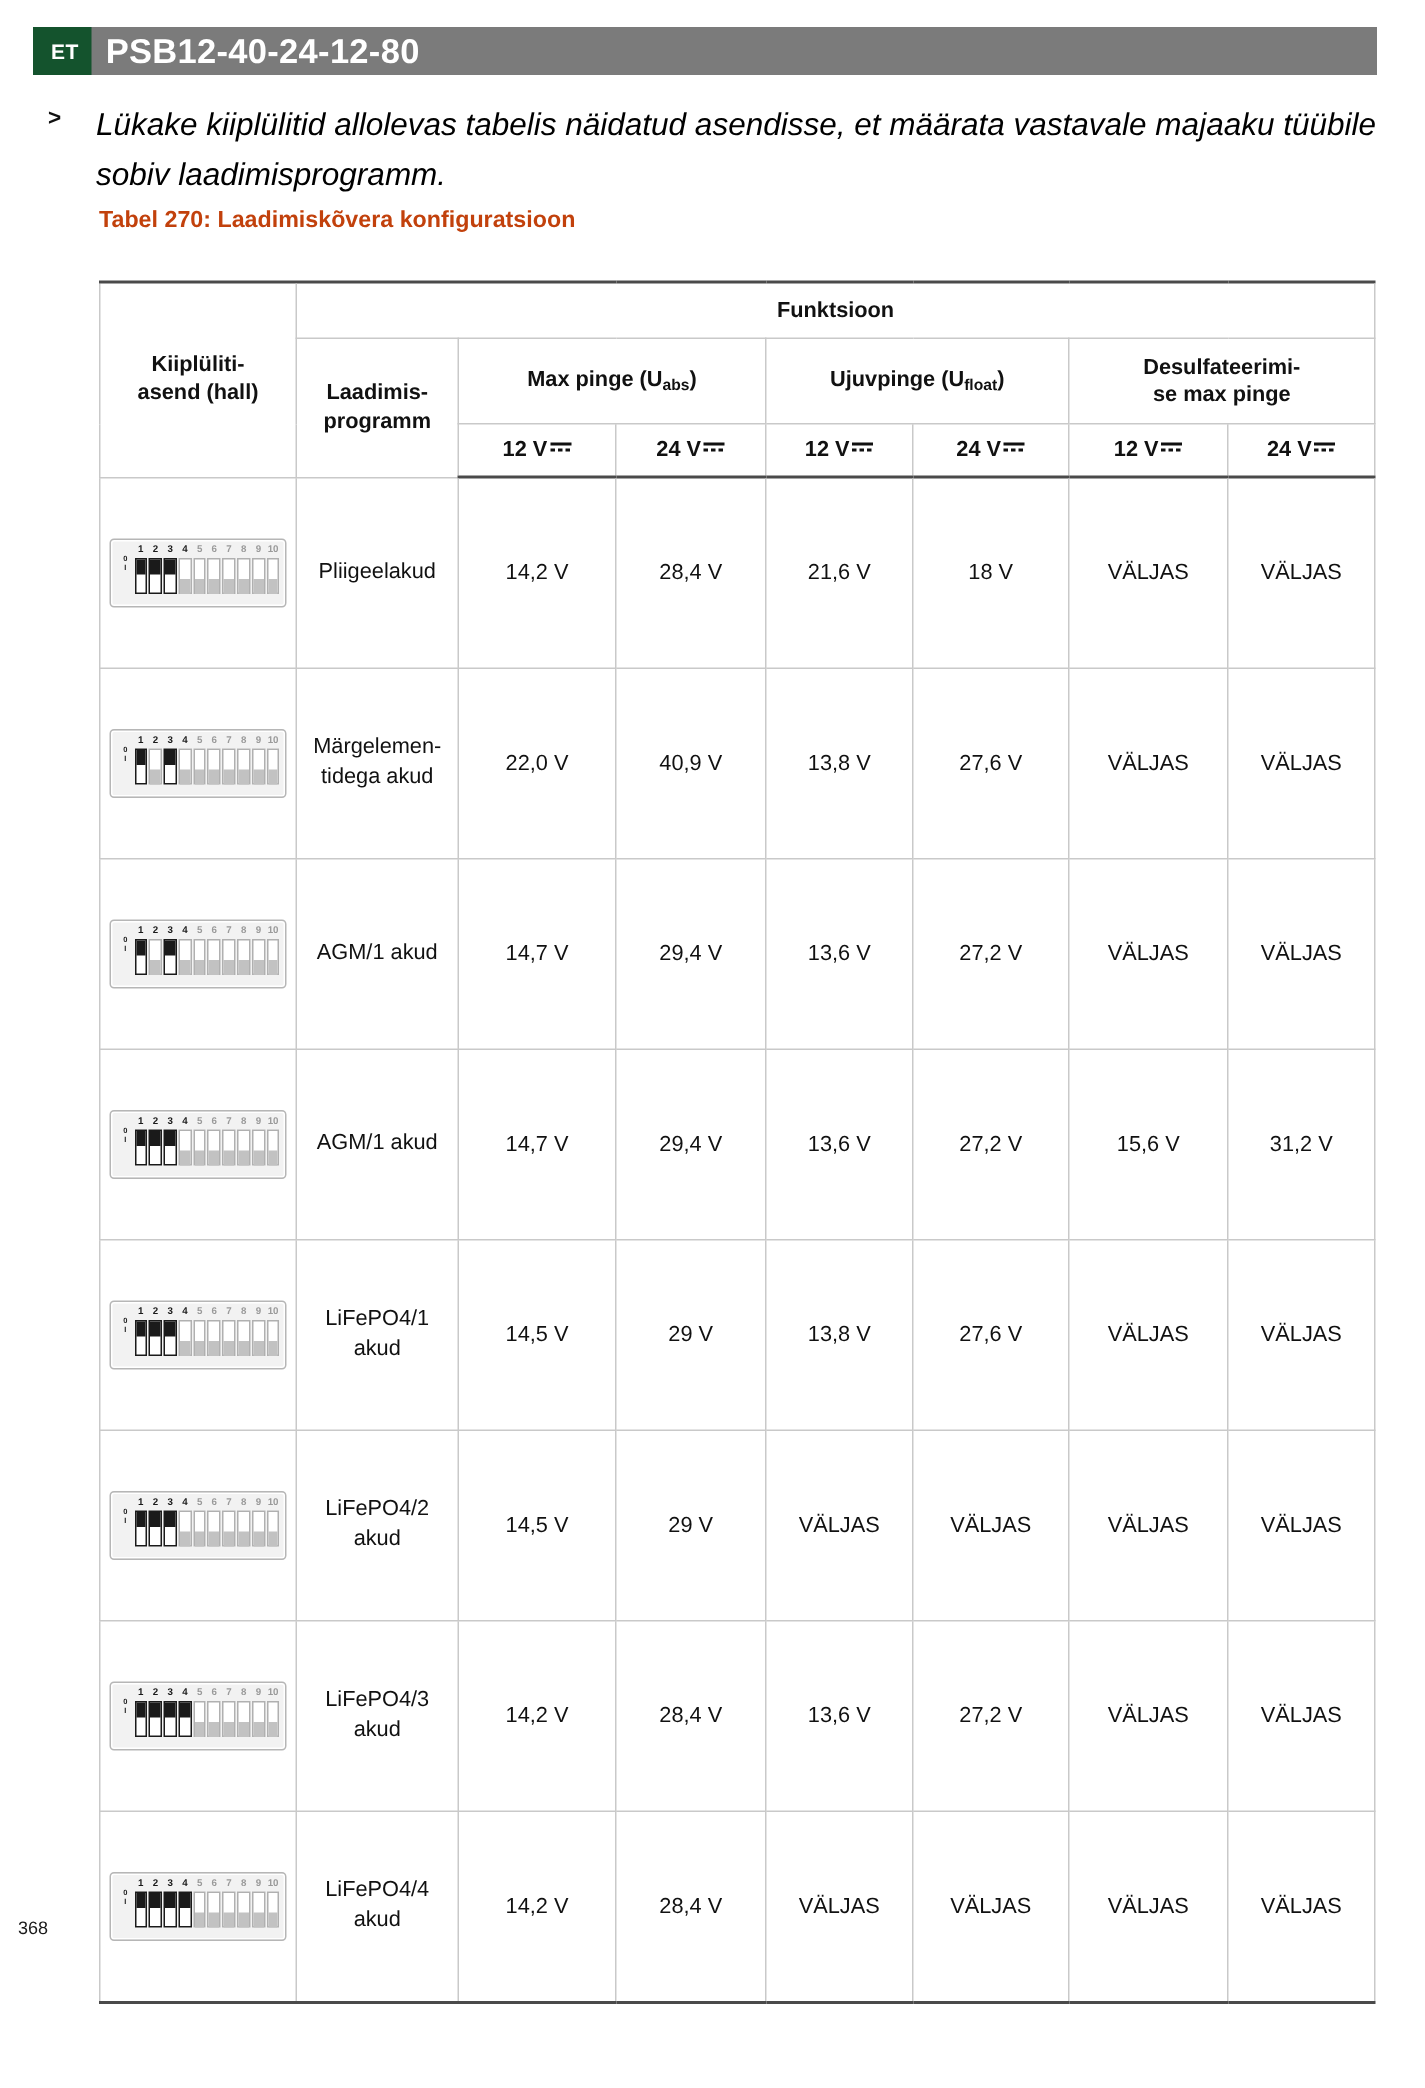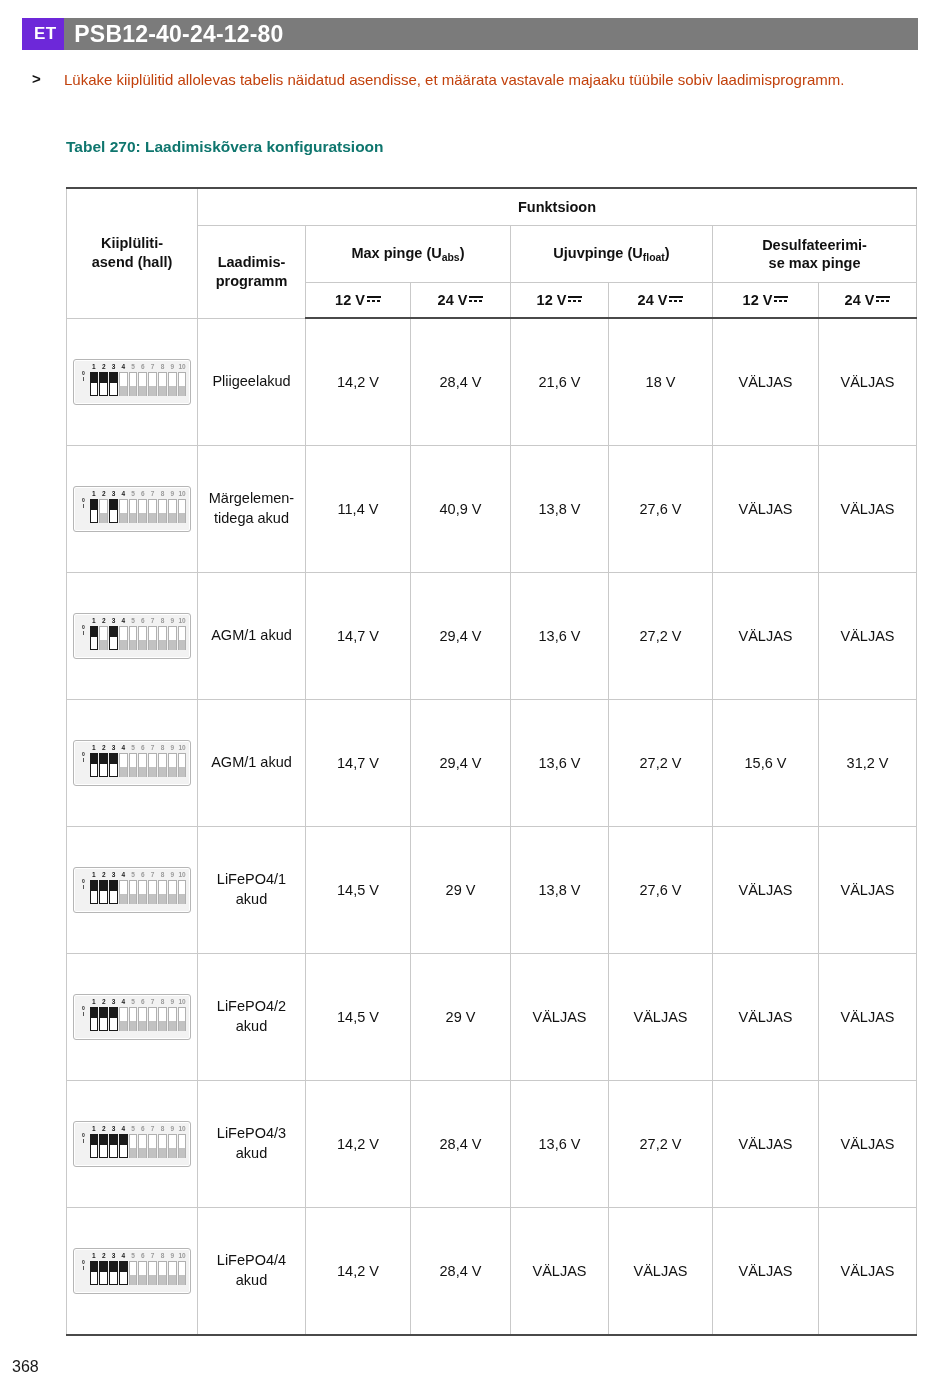--- a/index.html
+++ b/index.html
@@ -22,27 +22,27 @@
     left: 22px;
     top: 18px;
     width: 896px;
     height: 32px;
     background: #7b7b7b;
     display: flex;
     align-items: center;
     box-sizing: border-box;
   }
   .header-lang {
-    background: #6d28d9;
+    background: #14532d;
     align-self: stretch;
     display: flex;
     align-items: center;
     padding: 0 8px 0 12px;
     color: #ffffff;
-    font-size: 17px;
+    font-size: 14px;
     font-weight: bold;
     letter-spacing: 0.3px;
     text-align: center;
   }
   .header-title {
     color: #ffffff;
     font-size: 23px;
     font-weight: bold;
     padding-left: 10px;
     letter-spacing: 0.2px;
@@ -61,33 +61,34 @@
     flex: 0 0 42px;
     font-size: 15px;
     font-weight: bold;
     color: #111111;
     padding-top: 2px;
     padding-left: 10px;
     box-sizing: border-box;
   }
   .instruction-text {
     flex: 1;
-    font-size: 15px;
+    font-size: 21px;
     line-height: 1.55;
-    color: #c2410c;
+    color: #000000;
+    font-style: italic;
   }
 
   
   .table-caption {
     position: absolute;
     left: 66px;
     top: 138px;
     font-size: 15.5px;
     font-weight: bold;
-    color: #0f766e;
+    color: #c2410c;
   }
 
   
   .table-wrap {
     position: absolute;
     left: 66px;
     top: 187px;
     width: 850px;
   }
   table.cfg {
@@ -225,22 +226,22 @@
     height: 10px;
     display: block;
   }
   .sw.on i  { top: 0;  background: #1a1a1a; }
   .sw.off i { top: 13px; background: #c2c2c2; }
 
   
   .page-number {
     position: absolute;
     left: 12px;
-    top: 1358px;
-    font-size: 16px;
+    top: 1278px;
+    font-size: 12px;
     color: #1a1a1a;
   }
 </style>
 </head>
 <body>
 
 <div class="page-header">
   <div class="header-lang">ET</div>
   <div class="header-title">PSB12-40-24-12-80</div>
 </div>
@@ -406,21 +407,21 @@
                 <div class="sw off">
                   <i></i>
                 </div>
                 <div class="sw off">
                   <i></i>
                 </div>
               </div>
             </div>
           </td>
           <td class="body-row prog-name"><span>Märgelemen-<br>tidega akud</span></td>
-          <td class="body-row"><span>11,4 V</span></td>
+          <td class="body-row"><span>22,0 V</span></td>
           <td class="body-row"><span>40,9 V</span></td>
           <td class="body-row"><span>13,8 V</span></td>
           <td class="body-row"><span>27,6 V</span></td>
           <td class="body-row"><span>VÄLJAS</span></td>
           <td class="body-row"><span>VÄLJAS</span></td>
         </tr>
         <tr>
           <td class="body-row dip-cell">
             <div class="dip">
               <div class="dip-numbers">

